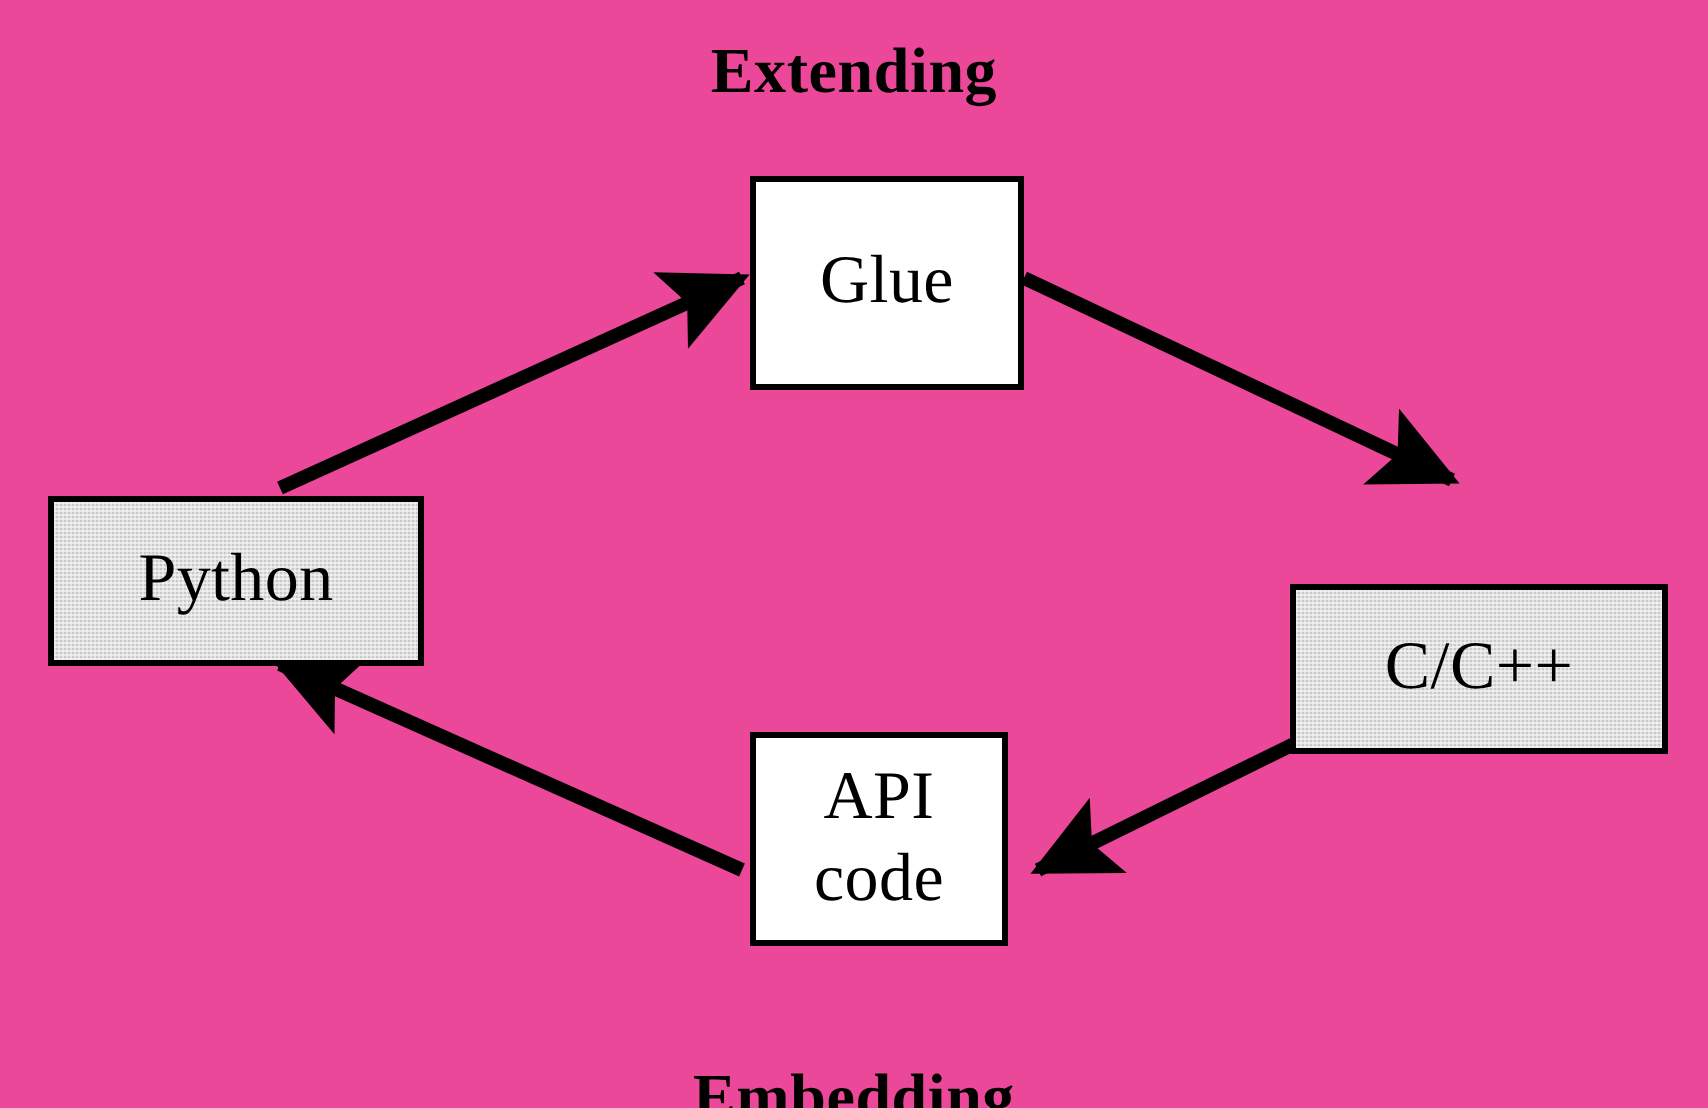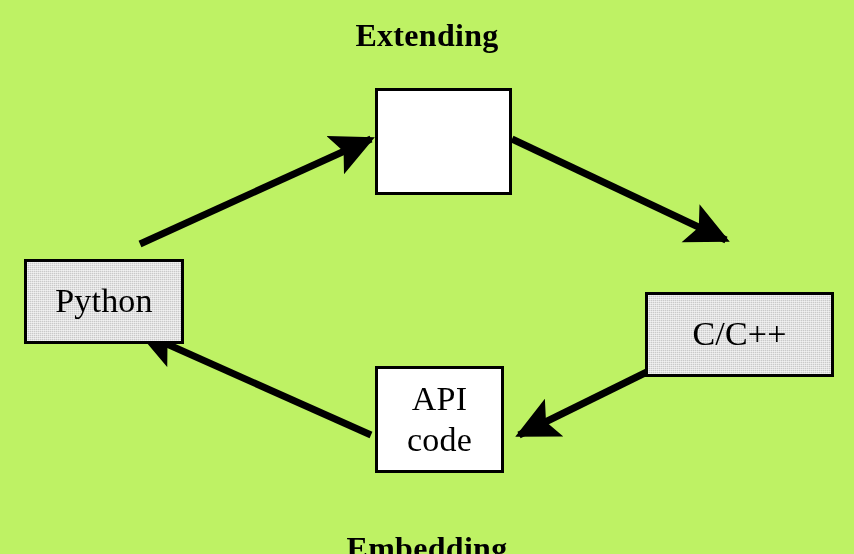--- a/index.html
+++ b/index.html
@@ -4,21 +4,21 @@
 <style>
   html, body {
     margin: 0;
     padding: 0;
     background: #ffffff;
   }
   #diagram-root {
     position: relative;
     width: 854px;
     height: 554px;
-    background: #bef264;
+    background: #ec4899;
     overflow: hidden;
     font-family: "Liberation Serif", "DejaVu Serif", serif;
   }
   .svg-layer {
     position: absolute;
     left: 0;
     top: 0;
     width: 854px;
     height: 554px;
   }
@@ -45,22 +45,22 @@
   .node-label {
     color: #000000;
     font-size: 34px;
     line-height: 1.18;
     font-weight: 400;
     letter-spacing: 0.2px;
     white-space: pre;
   }
   #box-python {
     left: 24px;
-    top: 259px;
-    width: 160px;
+    top: 248px;
+    width: 188px;
     height: 85px;
   }
   #box-cpp {
     left: 645px;
     top: 244px;
     width: 189px;
     height: 85px;
     margin-top: 48px;
   }
   #box-glue {
@@ -117,20 +117,21 @@
     <line x1="371" y1="435" x2="140" y2="332" stroke="#000000" stroke-width="7" marker-end="url(#arrowhead)"></line>
   </svg>
 
   <div class="caption" id="caption-extending">Extending</div>
 
   <div class="node-box filled" id="box-python">
     <span class="node-label">Python</span>
   </div>
 
   <div class="node-box plain" id="box-glue">
+    <span class="node-label">Glue</span>
   </div>
 
   <div class="node-box filled" id="box-cpp">
     <span class="node-label">C/C++</span>
   </div>
 
   <div class="node-box plain" id="box-api">
     <span class="node-label">API</span>
     <span class="node-label">code</span>
   </div>

